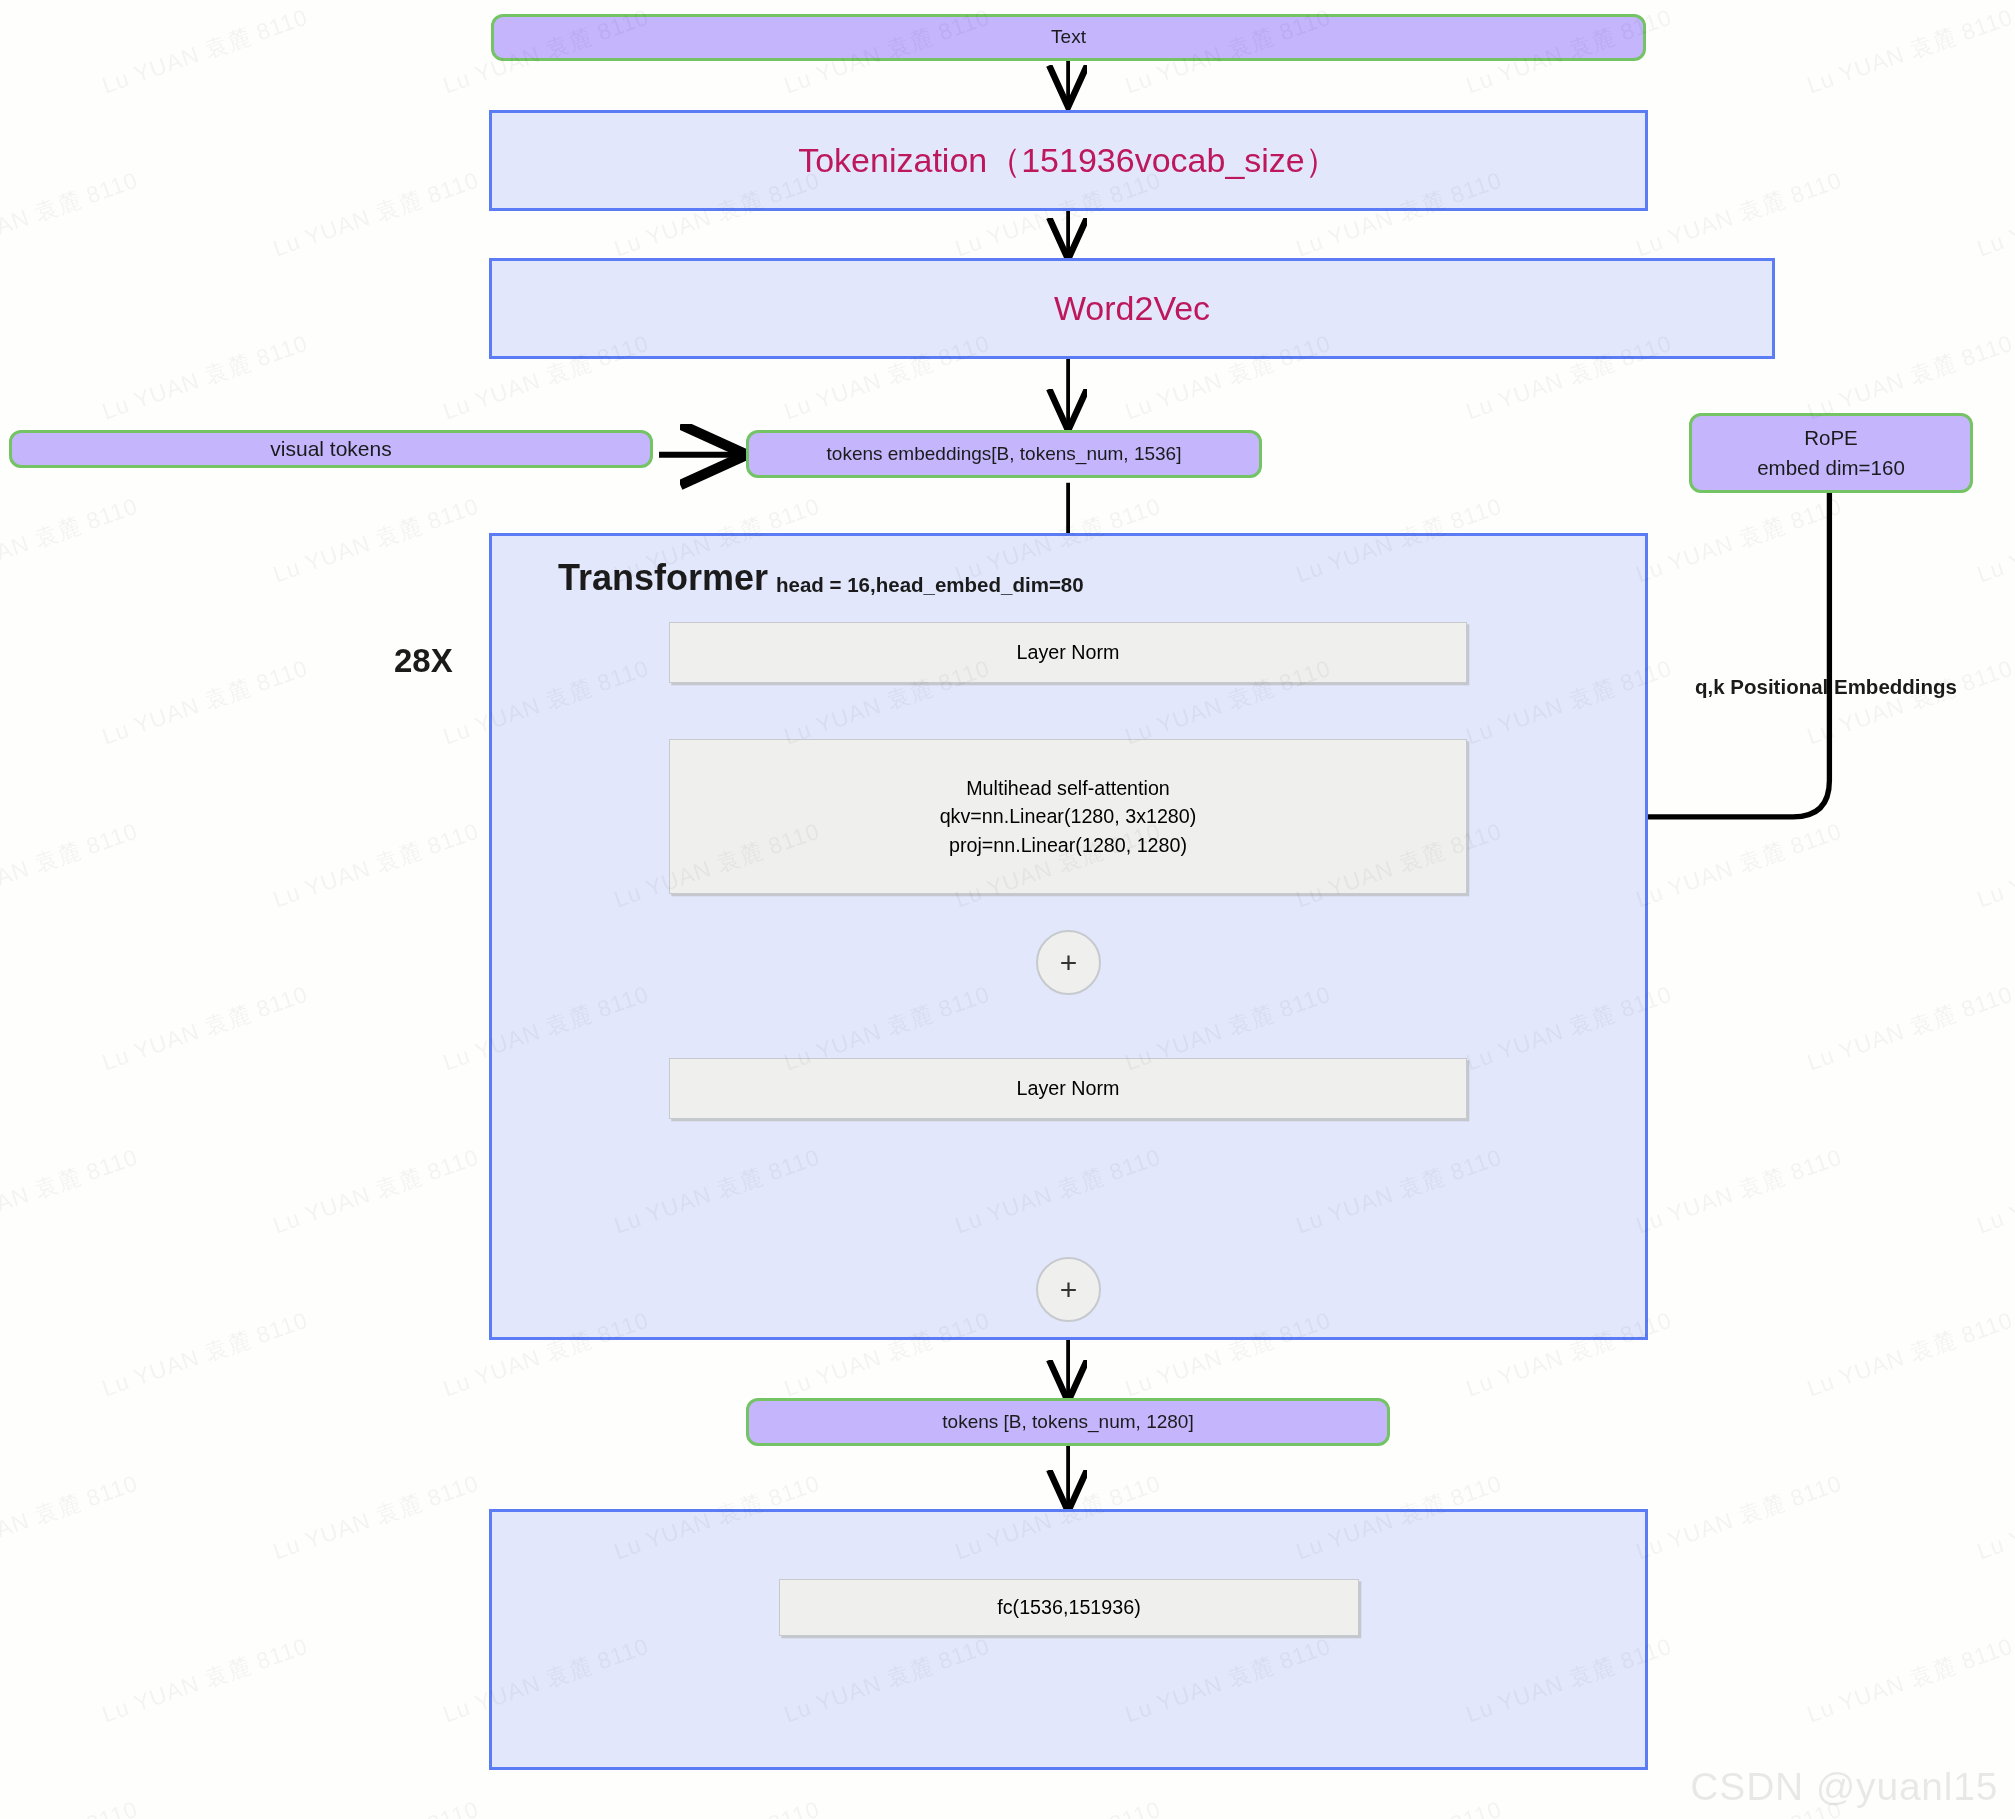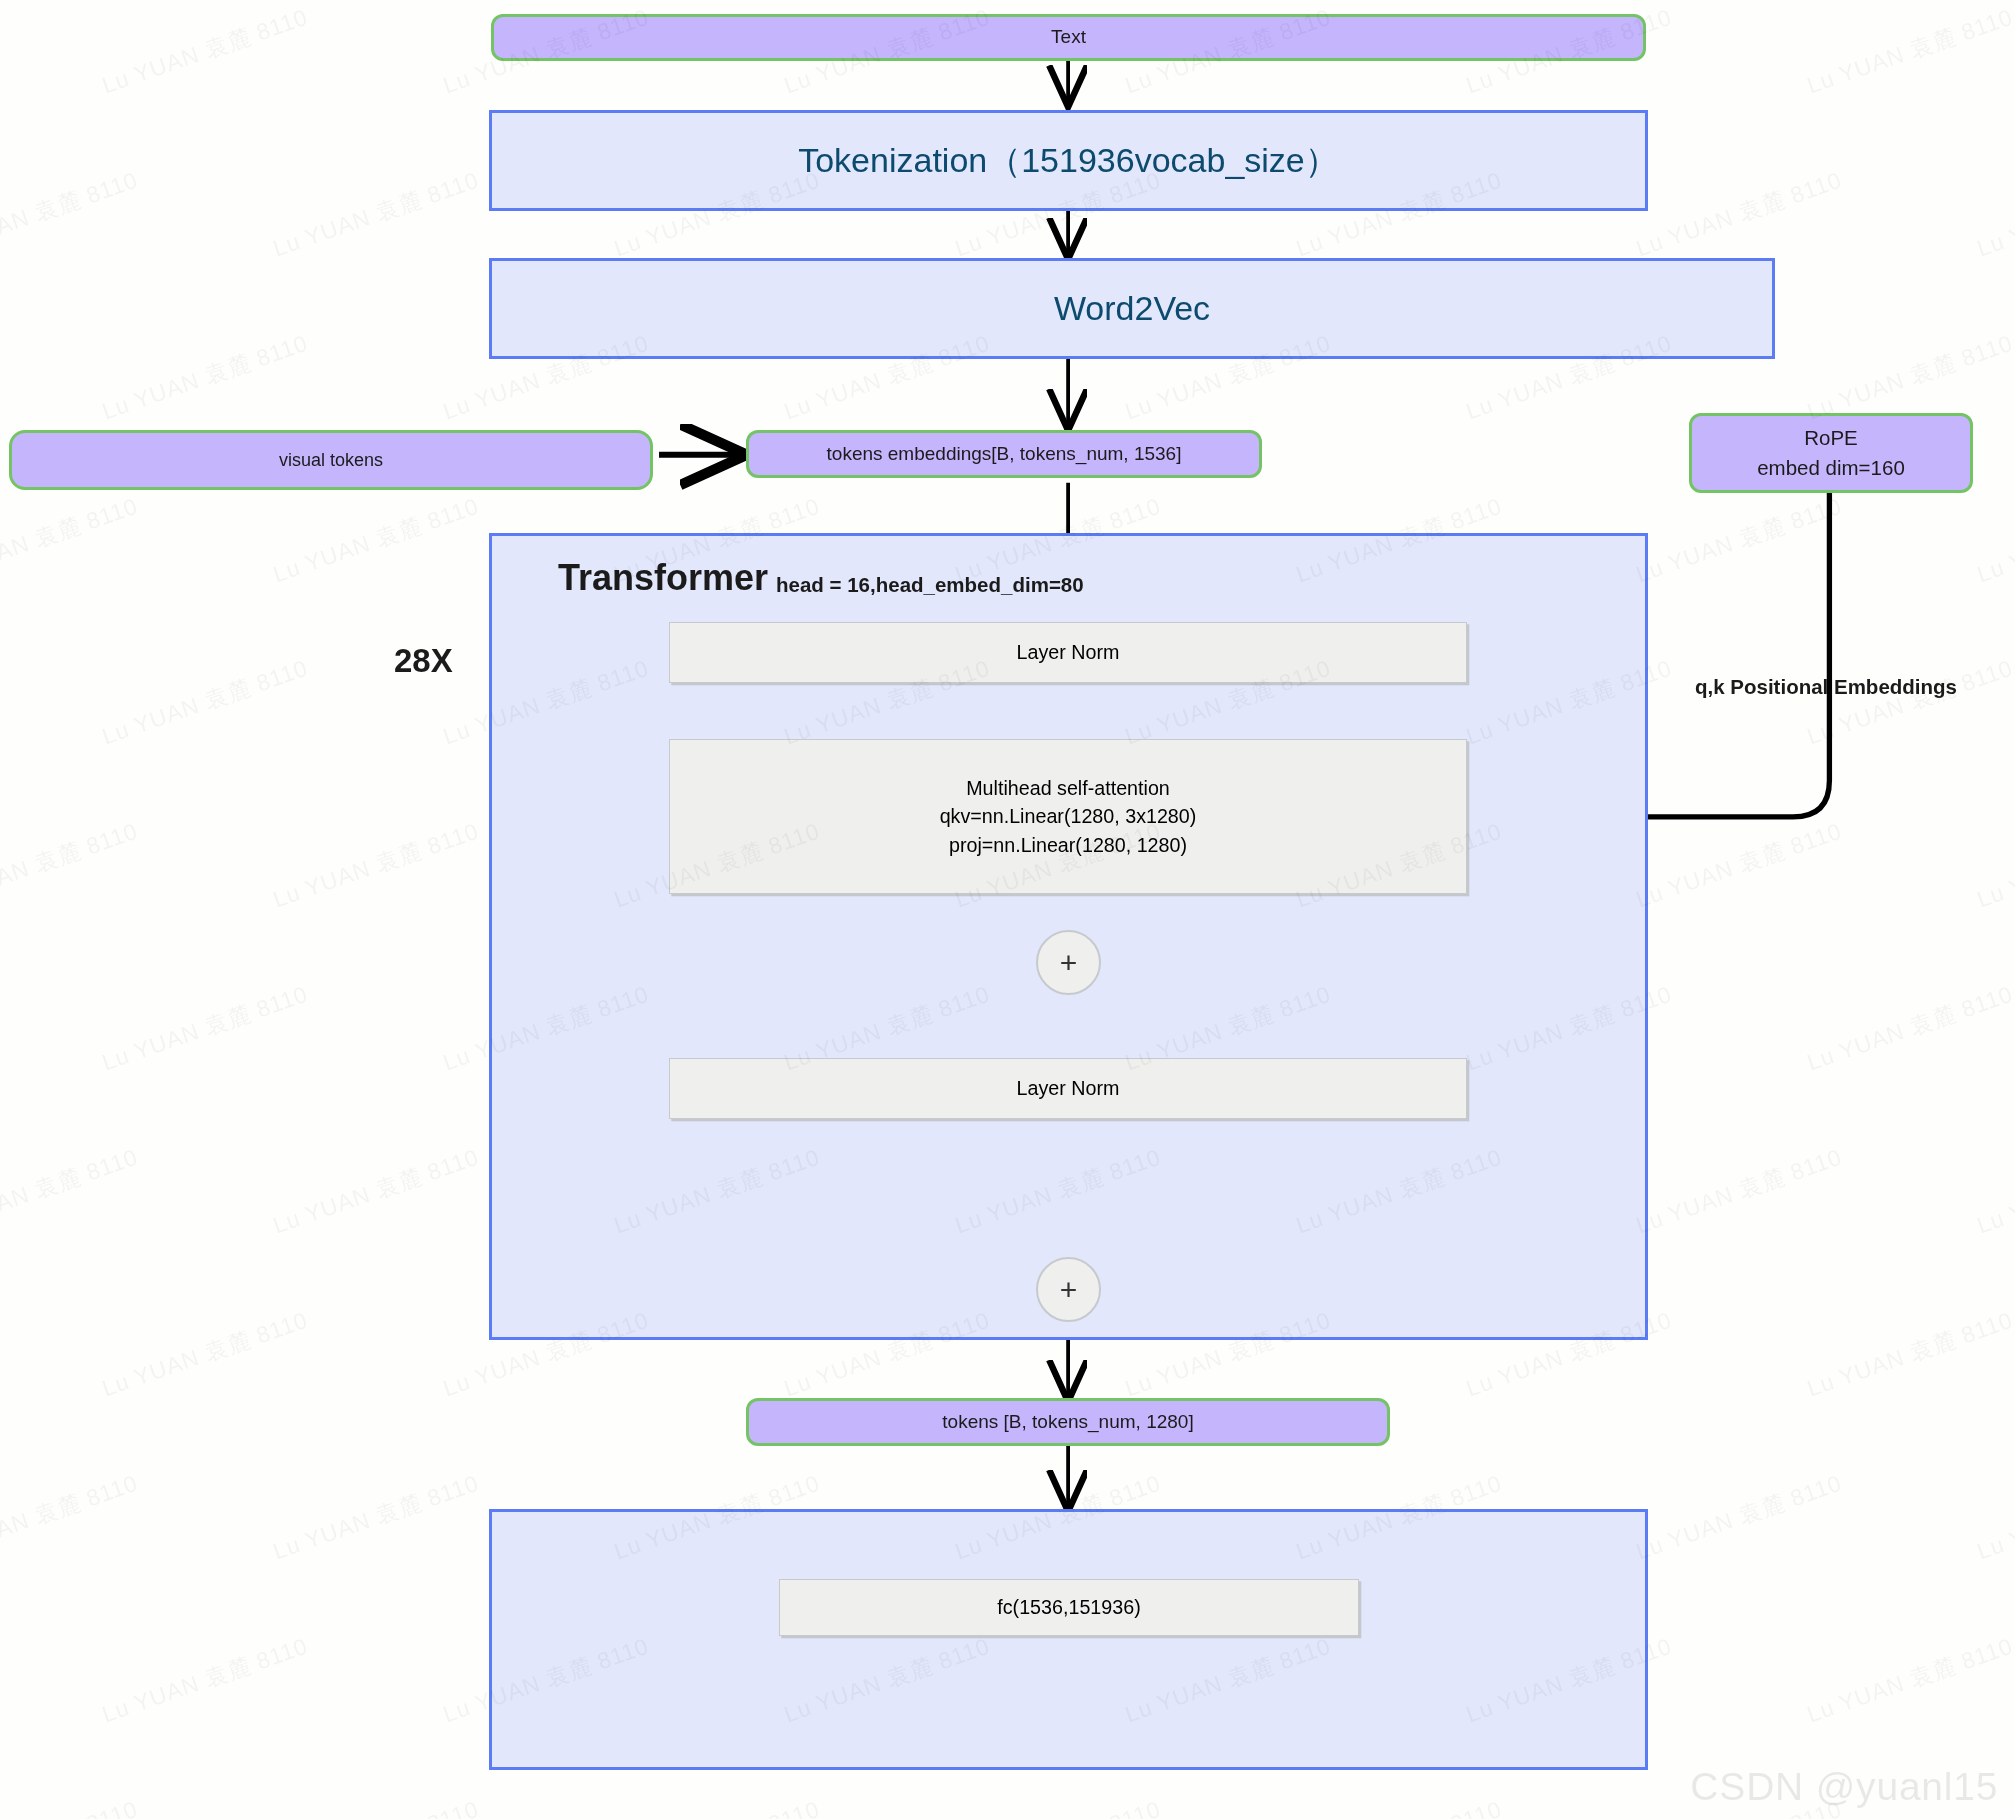--- a/index.html
+++ b/index.html
@@ -29,21 +29,21 @@
   .node{position:absolute;box-sizing:border-box;display:flex;align-items:center;justify-content:center;text-align:center;z-index:3;}
   .green{
     background:#c4b5fd;
     border:3px solid #74c365;
     border-radius:12px;
     color:#1b1b1b;
   }
   .blue{
     background:#e2e7fb;
     border:3px solid #5b7cf5;
-    color:#0c4a6e;
+    color:#be185d;
   }
   .gray-inner{
     background:#efefee;
     border:0.8px solid #c6cace;
     box-shadow:2.3px 2.3px 0 0 #c4c8cc;
   }
   .plus{
     position:absolute;
     background:#efefee;
     border:2.3px solid #c6cace;
@@ -199,21 +199,21 @@
   </div>
 
   <div class="node blue" style="left:489px;top:110px;width:1159px;height:101px;font-size:34px;">
     <span>Tokenization（151936vocab_size）</span>
   </div>
 
   <div class="node blue" style="left:489px;top:258px;width:1286px;height:101px;font-size:34px;">
     <span>Word2Vec</span>
   </div>
 
-  <div class="node green" style="left:9px;top:430px;width:644px;height:60px;font-size:18px;border-radius:16px;">
+  <div class="node green" style="left:9px;top:430px;width:644px;height:38px;font-size:21px;">
     <span>visual tokens</span>
   </div>
 
   <div class="node green" style="left:746px;top:430px;width:516px;height:48px;font-size:19px;">
     <span>tokens embeddings[B, tokens_num, 1536]</span>
   </div>
 
   <div class="node green multiline" style="left:1689px;top:413px;width:284px;height:80px;font-size:20.5px;">
     <span>RoPE</span>
     <span>embed dim=160</span>

